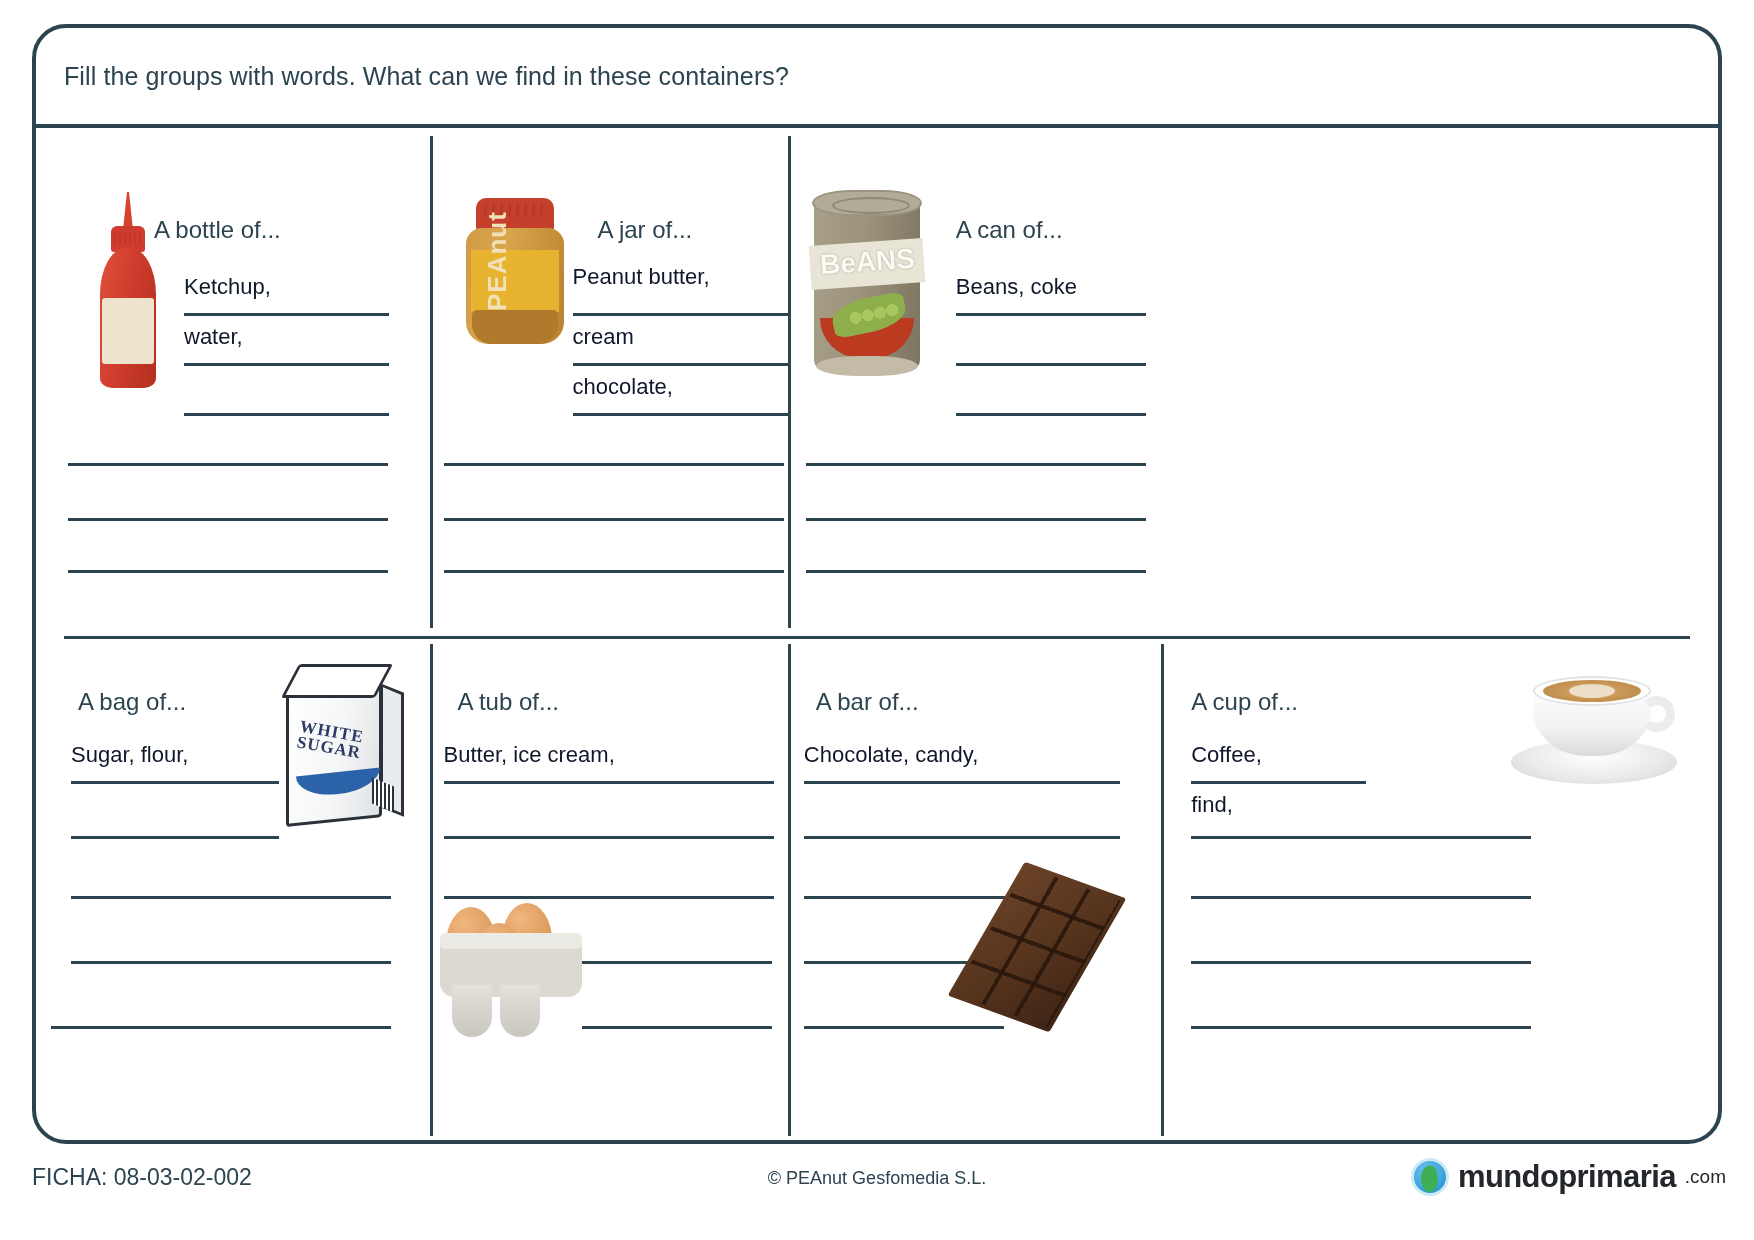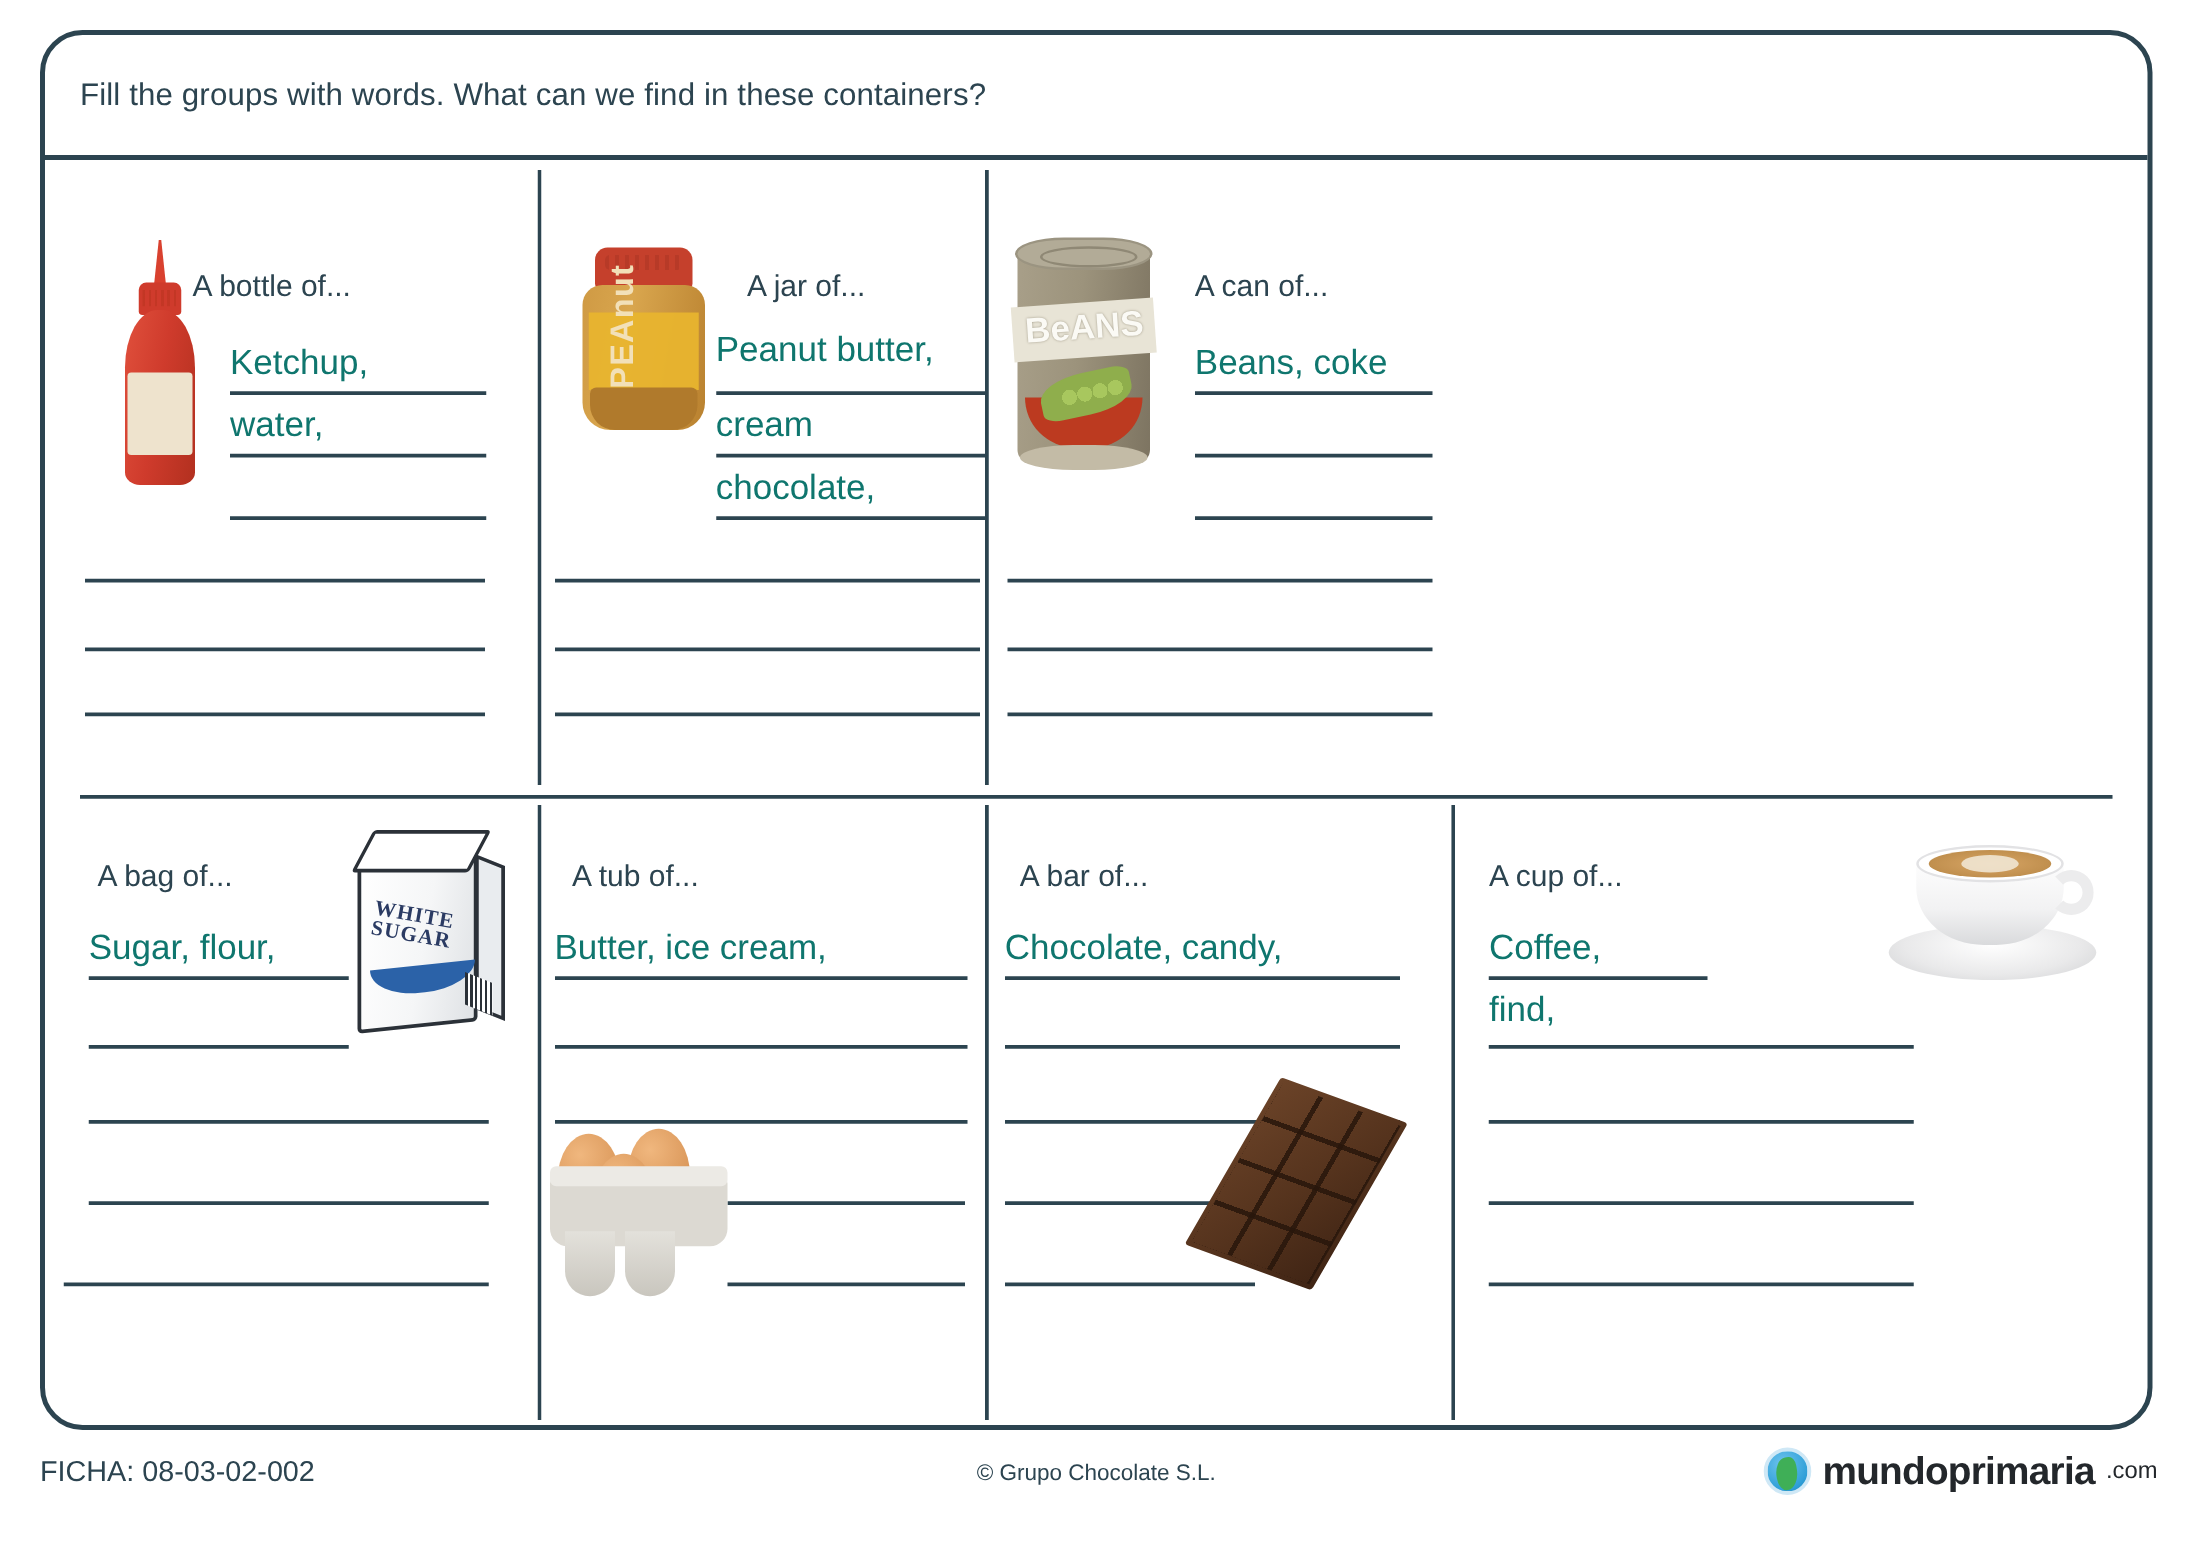--- a/index.html
+++ b/index.html
@@ -91,22 +91,22 @@
     font-family: "Liberation Sans", sans-serif;
     white-space: nowrap;
   }
   .answer-line {
     position: absolute;
     height: 3px;
     background: #2c4450;
   }
   .answer-text {
     position: absolute;
-    font-size: 28px;
-    color: #0f766e;
+    font-size: 22px;
+    color: #0f172a;
     font-family: "Liberation Sans", sans-serif;
     white-space: nowrap;
   }
 
   
   .illus { position: absolute; }
 
   
   .ketchup-nozzle {
     position: absolute; left: 29px; top: 0;
@@ -593,21 +593,21 @@
           <div class="answer-line" style="left:30px; top:260px; width:340px;"></div>
           <div class="answer-line" style="left:30px; top:325px; width:340px;"></div>
           <div class="answer-line" style="left:30px; top:390px; width:340px;"></div>
         </div>
       </div>
     </div>
   </div>
 
   <div class="footer">
     <div class="ficha">FICHA: 08-03-02-002</div>
-    <div class="copyright">© Grupo Chocolate S.L.</div>
+    <div class="copyright">© PEAnut Gesfomedia S.L.</div>
     <div class="brand">
       <div class="globe"></div>
       <div class="brand-name">mundoprimaria</div>
       <div class="brand-tld">.com</div>
     </div>
   </div>
 
 </div>
 
 </body></html>

